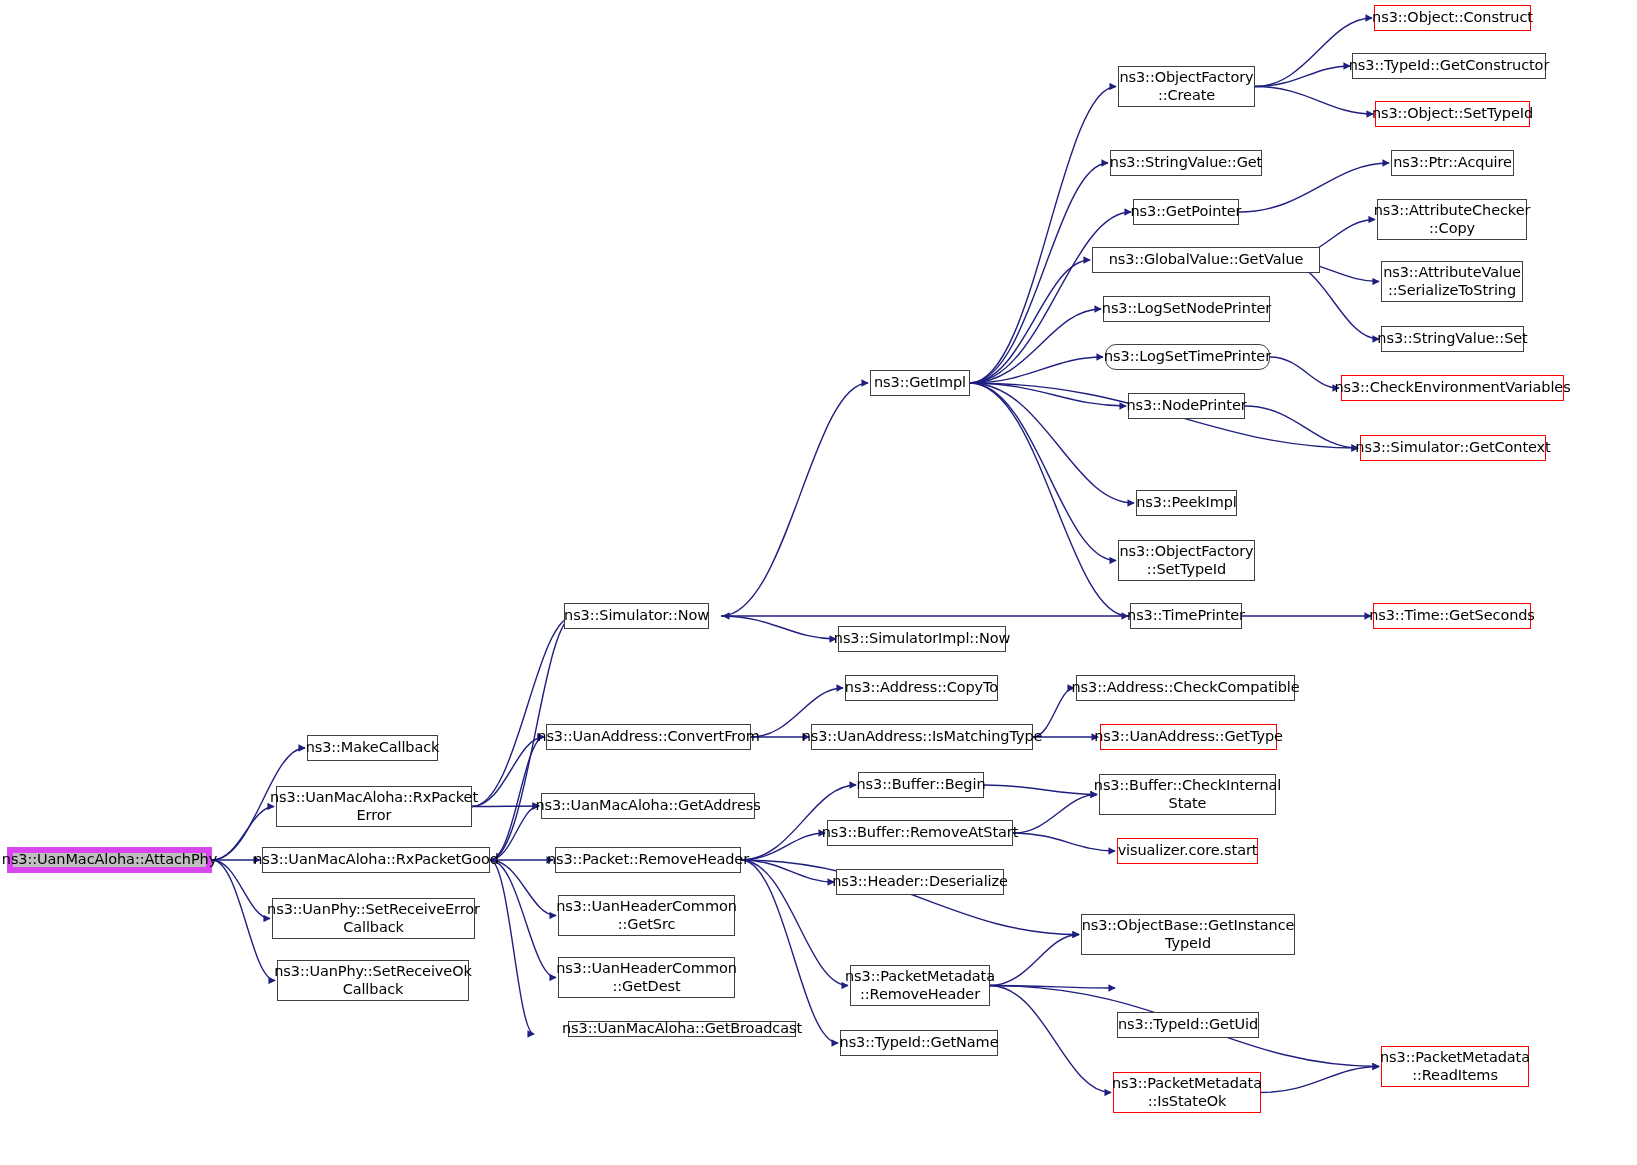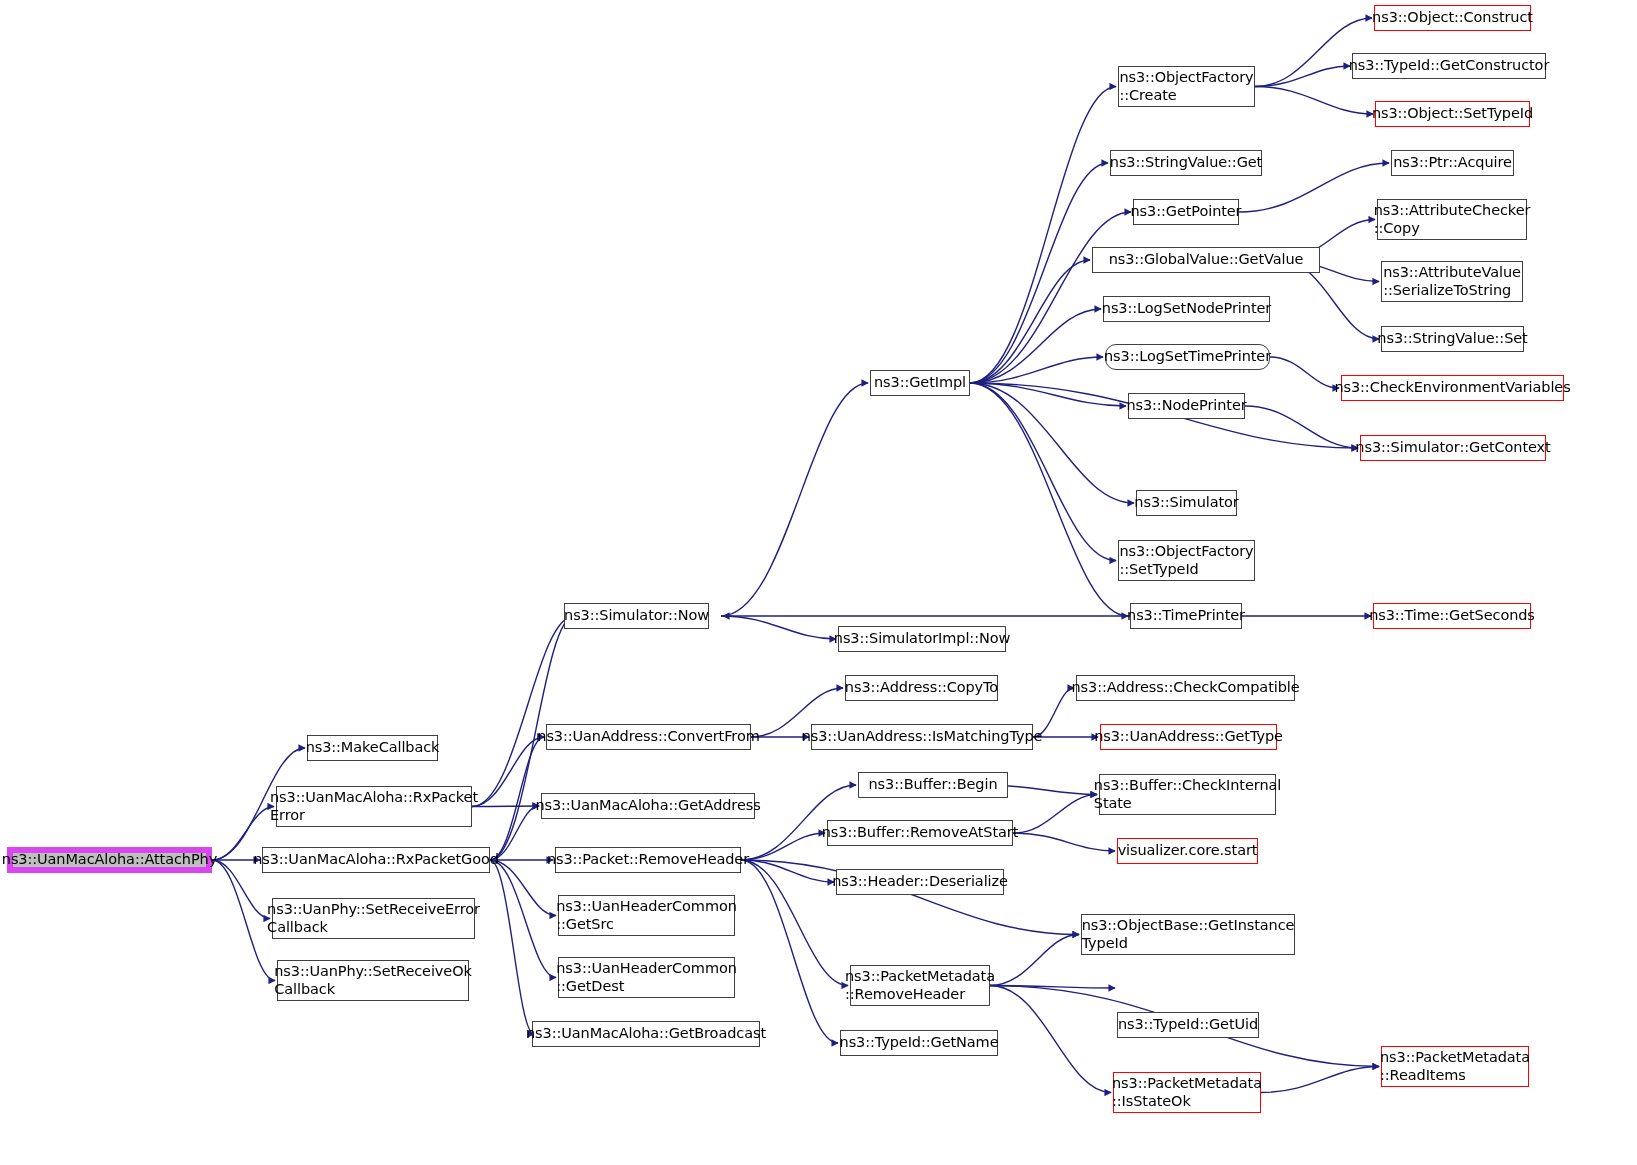--- a/index.html
+++ b/index.html
@@ -11,20 +11,21 @@
     font-family:"DejaVu Sans","Liberation Sans",sans-serif;
     overflow:hidden;
   }
   #edge-layer{position:absolute;left:0;top:0;width:1637px;height:1165px;}
   .node{
     position:absolute;
     box-sizing:border-box;
     display:flex;
     align-items:center;
     justify-content:center;
+    text-align:center;
     background:#ffffff;
     border:1px solid #404040;
     color:#000000;
     font-size:14.5px;
     line-height:1.18;
     letter-spacing:-0.1px;
     white-space:pre;
     padding:0 3px;
   }
   .node.red{border:1px solid #ff0000;}
@@ -111,40 +112,40 @@
       <div class="node" style="left: 277px; top: 960px; width: 192px; height: 41px;">ns3::UanPhy::SetReceiveOk
 Callback</div>
       <div class="node" style="left: 564px; top: 603px; width: 145px; height: 26px;">ns3::Simulator::Now</div>
       <div class="node" style="left: 546px; top: 724px; width: 205px; height: 26px;">ns3::UanAddress::ConvertFrom</div>
       <div class="node" style="left: 541px; top: 793px; width: 214px; height: 26px;">ns3::UanMacAloha::GetAddress</div>
       <div class="node" style="left: 555px; top: 847px; width: 186px; height: 26px;">ns3::Packet::RemoveHeader</div>
       <div class="node" style="left: 558px; top: 895px; width: 177px; height: 41px;">ns3::UanHeaderCommon
 ::GetSrc</div>
       <div class="node" style="left: 558px; top: 957px; width: 177px; height: 41px;">ns3::UanHeaderCommon
 ::GetDest</div>
-      <div class="node" style="left: 532px; top: 1021px; width: 228px; height: 26px;">ns3::UanMacAloha::GetBroadcast</div>
+      <div class="node" style="left: 568px; top: 1021px; width: 228px; height: 16px;">ns3::UanMacAloha::GetBroadcast</div>
       <div class="node" style="left: 838px; top: 626px; width: 168px; height: 26px;">ns3::SimulatorImpl::Now</div>
       <div class="node" style="left: 845px; top: 675px; width: 153px; height: 26px;">ns3::Address::CopyTo</div>
       <div class="node" style="left: 811px; top: 724px; width: 222px; height: 26px;">ns3::UanAddress::IsMatchingType</div>
-      <div class="node" style="left: 858px; top: 772px; width: 150px; height: 26px;">ns3::Buffer::Begin</div>
+      <div class="node" style="left: 858px; top: 772px; width: 126px; height: 26px;">ns3::Buffer::Begin</div>
       <div class="node" style="left: 827px; top: 820px; width: 186px; height: 26px;">ns3::Buffer::RemoveAtStart</div>
       <div class="node" style="left: 836px; top: 869px; width: 168px; height: 26px;">ns3::Header::Deserialize</div>
       <div class="node" style="left: 850px; top: 965px; width: 140px; height: 41px;">ns3::PacketMetadata
 ::RemoveHeader</div>
       <div class="node" style="left: 840px; top: 1030px; width: 158px; height: 26px;">ns3::TypeId::GetName</div>
       <div class="node" style="left: 870px; top: 370px; width: 100px; height: 26px;">ns3::GetImpl</div>
       <div class="node" style="left: 1118px; top: 66px; width: 137px; height: 41px;">ns3::ObjectFactory
 ::Create</div>
       <div class="node" style="left: 1110px; top: 150px; width: 152px; height: 26px;">ns3::StringValue::Get</div>
       <div class="node" style="left: 1133px; top: 199px; width: 106px; height: 26px;">ns3::GetPointer</div>
       <div class="node" style="left: 1092px; top: 247px; width: 228px; height: 26px;">ns3::GlobalValue::GetValue</div>
       <div class="node" style="left: 1103px; top: 296px; width: 167px; height: 26px;">ns3::LogSetNodePrinter</div>
       <div class="node" style="left: 1105px; top: 344px; width: 165px; height: 26px; border-radius: 11px;">ns3::LogSetTimePrinter</div>
       <div class="node" style="left: 1128px; top: 393px; width: 117px; height: 26px;">ns3::NodePrinter</div>
-      <div class="node" style="left: 1136px; top: 490px; width: 101px; height: 26px;">ns3::Simulator</div>
+      <div class="node" style="left: 1136px; top: 490px; width: 101px; height: 26px;">ns3::PeekImpl</div>
       <div class="node" style="left: 1118px; top: 540px; width: 137px; height: 41px;">ns3::ObjectFactory
 ::SetTypeId</div>
       <div class="node" style="left: 1130px; top: 603px; width: 112px; height: 26px;">ns3::TimePrinter</div>
       <div class="node" style="left: 1076px; top: 675px; width: 219px; height: 26px;">ns3::Address::CheckCompatible</div>
       <div class="node red" style="left: 1100px; top: 724px; width: 177px; height: 26px;">ns3::UanAddress::GetType</div>
       <div class="node" style="left: 1099px; top: 774px; width: 177px; height: 41px;">ns3::Buffer::CheckInternal
 State</div>
       <div class="node red" style="left: 1117px; top: 838px; width: 141px; height: 26px;">visualizer.core.start</div>
       <div class="node" style="left: 1081px; top: 914px; width: 214px; height: 41px;">ns3::ObjectBase::GetInstance
 TypeId</div>

